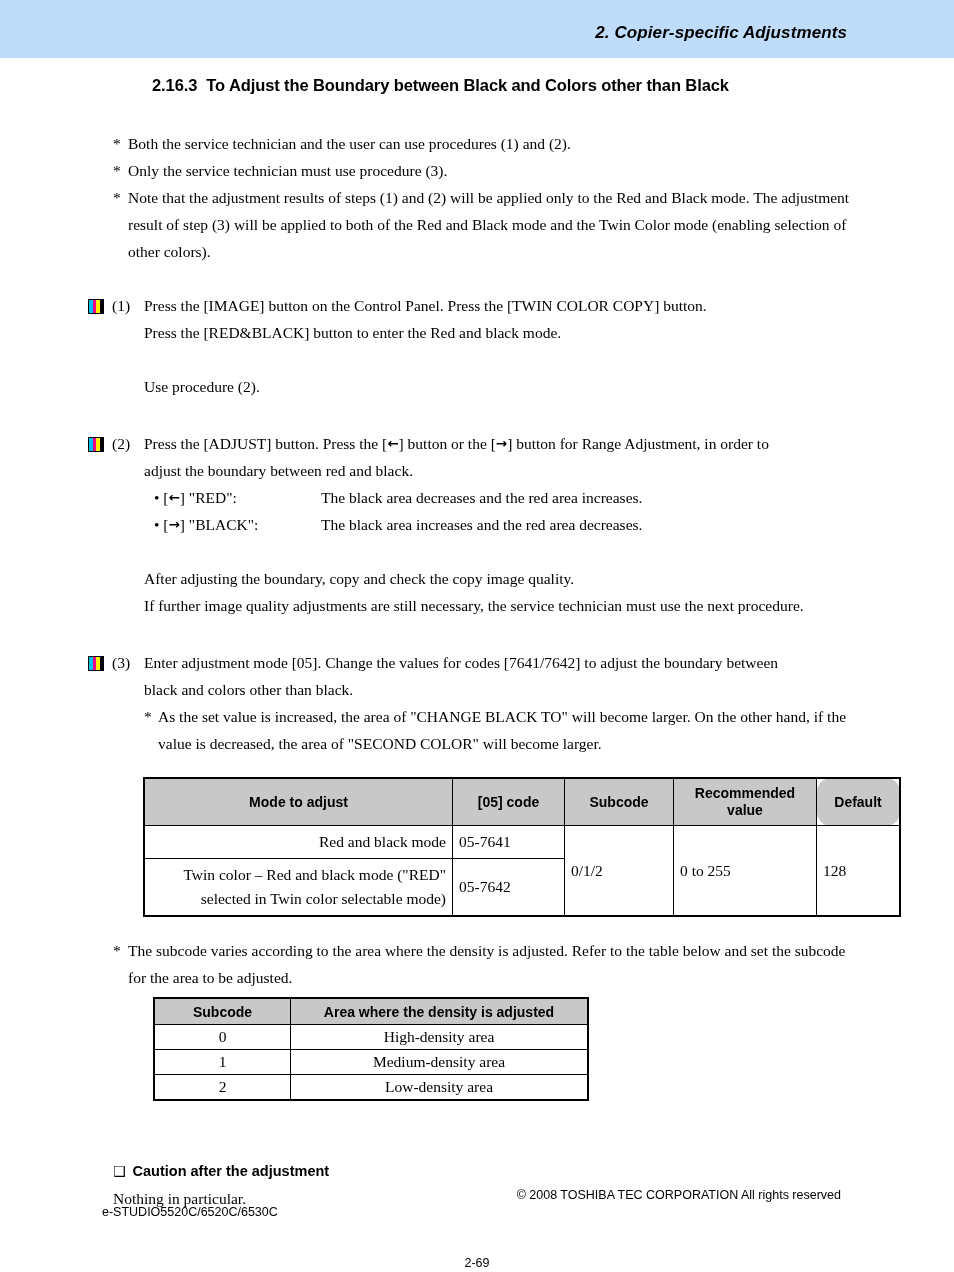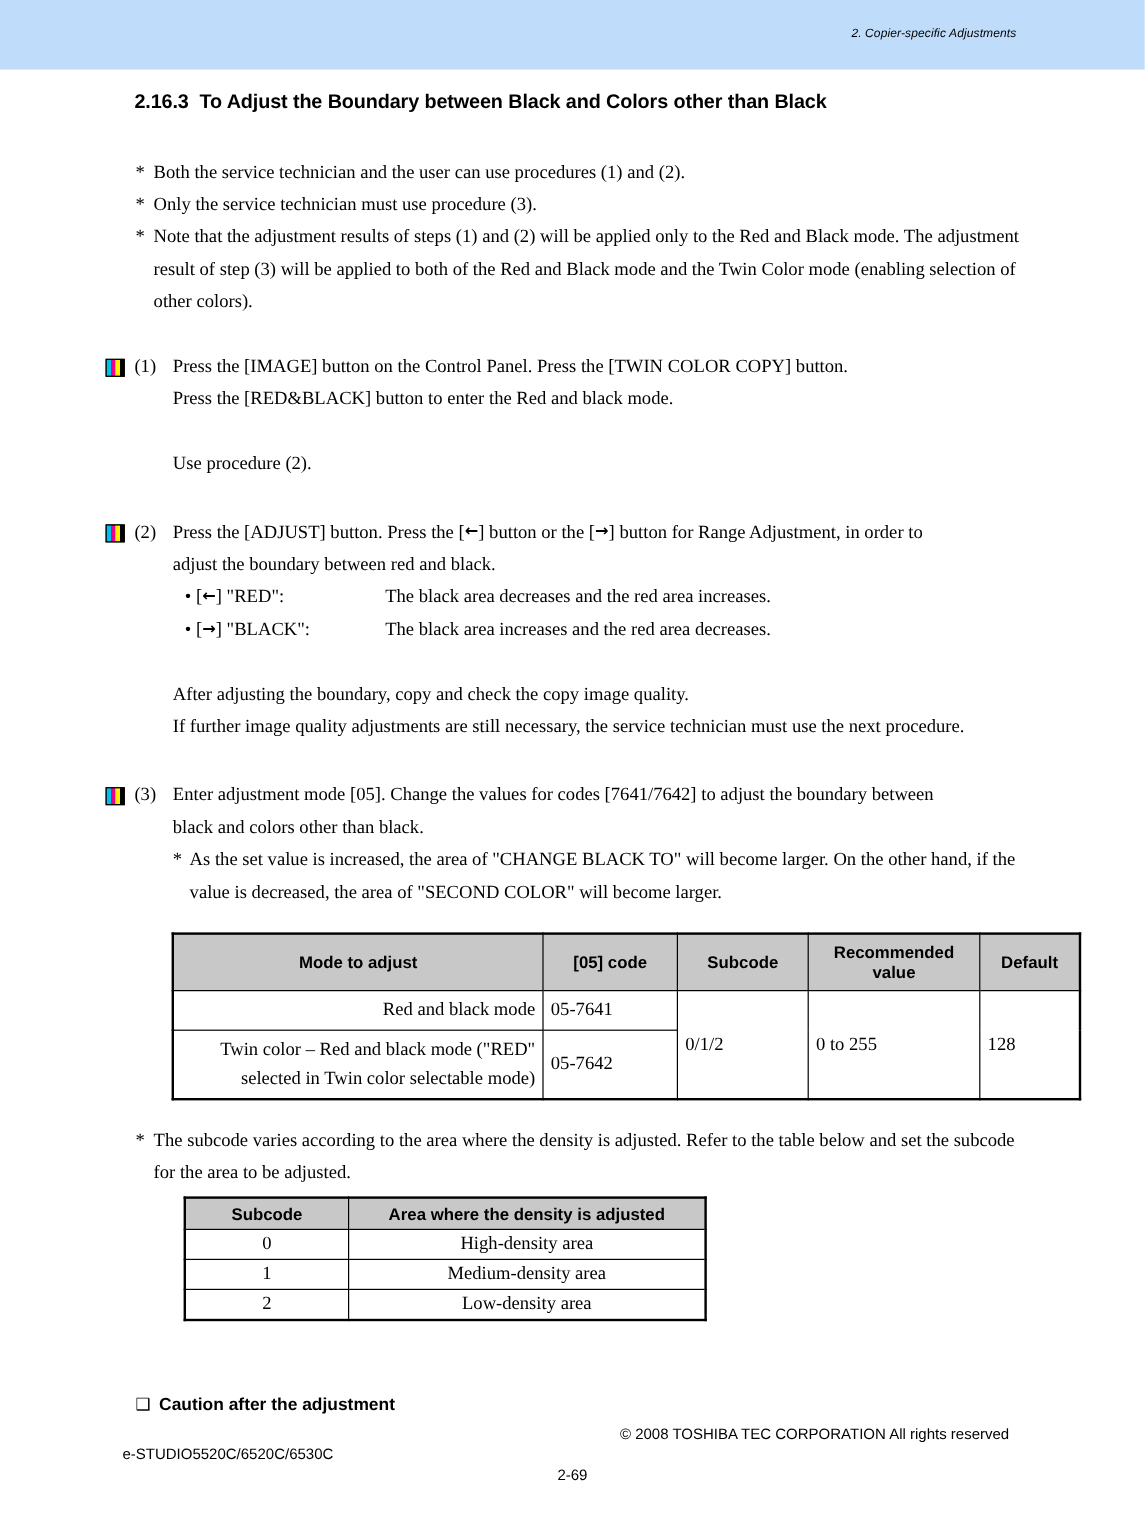--- a/index.html
+++ b/index.html
@@ -23,40 +23,41 @@
     left: 0;
     width: 954px;
     height: 58px;
     background: #bfdcfb;
   }
   .header-title {
     position: absolute;
     right: 107px;
     top: 23px;
     font-family: "Liberation Sans", sans-serif;
-    font-weight: normal;
+    font-weight: bold;
     font-style: italic;
-    font-size: 10px;
+    font-size: 17px;
     letter-spacing: 0.1px;
     white-space: nowrap;
   }
 
   
   .section-heading {
     position: absolute;
     left: 112px;
     top: 76px;
     font-family: "Liberation Sans", sans-serif;
     font-weight: bold;
     font-size: 16.5px;
     letter-spacing: -0.1px;
     white-space: nowrap;
   }
   .section-heading .num {
     margin-right: 9px;
+    margin-left: 40px;
   }
 
   
   .content {
     position: absolute;
     left: 0;
     top: 130px;
     width: 954px;
   }
 
@@ -185,21 +186,21 @@
     vertical-align: middle;
   }
   .main-table td.left {
     text-align: right;
     padding-left: 9px;
   }
   .col-mode   { width: 299px; }
   .col-code   { width: 103px; }
   .col-sub    { width: 100px; }
   .col-rec    { width: 134px; }
-  .col-def    { width: 74px; }
+  .col-def    { width: 74px; border-radius: 14px; }
 
   
   .sub-table {
     border-collapse: collapse;
     margin-left: 153px;
     width: 427px;
     table-layout: fixed;
     border: 2.5px solid #000;
   }
   .sub-table th,
@@ -256,21 +257,21 @@
     right: 113px;
     top: 1188px;
     font-family: "Liberation Sans", sans-serif;
     font-size: 12.5px;
     white-space: nowrap;
   }
   .footer-page {
     position: absolute;
     left: 0;
     width: 954px;
-    top: 1222px;
+    top: 1256px;
     text-align: center;
     font-family: "Liberation Sans", sans-serif;
     font-size: 12.5px;
   }
 </style>
 </head>
 <body>
 
 <div class="header-band"></div>
 <div class="header-title">2. Copier-specific Adjustments</div>
@@ -426,18 +427,19 @@
         <td>Low-density area</td>
       </tr>
     </tbody>
   </table>
 
   <div style="height:62px"></div>
 
   <div class="caution-head">
     <span class="box">❑</span><span>Caution after the adjustment</span>
   </div>
+  <div class="caution-text">Nothing in particular.</div>
 
 </div>
 
 <div class="footer-left">e-STUDIO5520C/6520C/6530C</div>
 <div class="footer-right">© 2008 TOSHIBA TEC CORPORATION All rights reserved</div>
 <div class="footer-page">2-69</div>
 
 </body></html>

